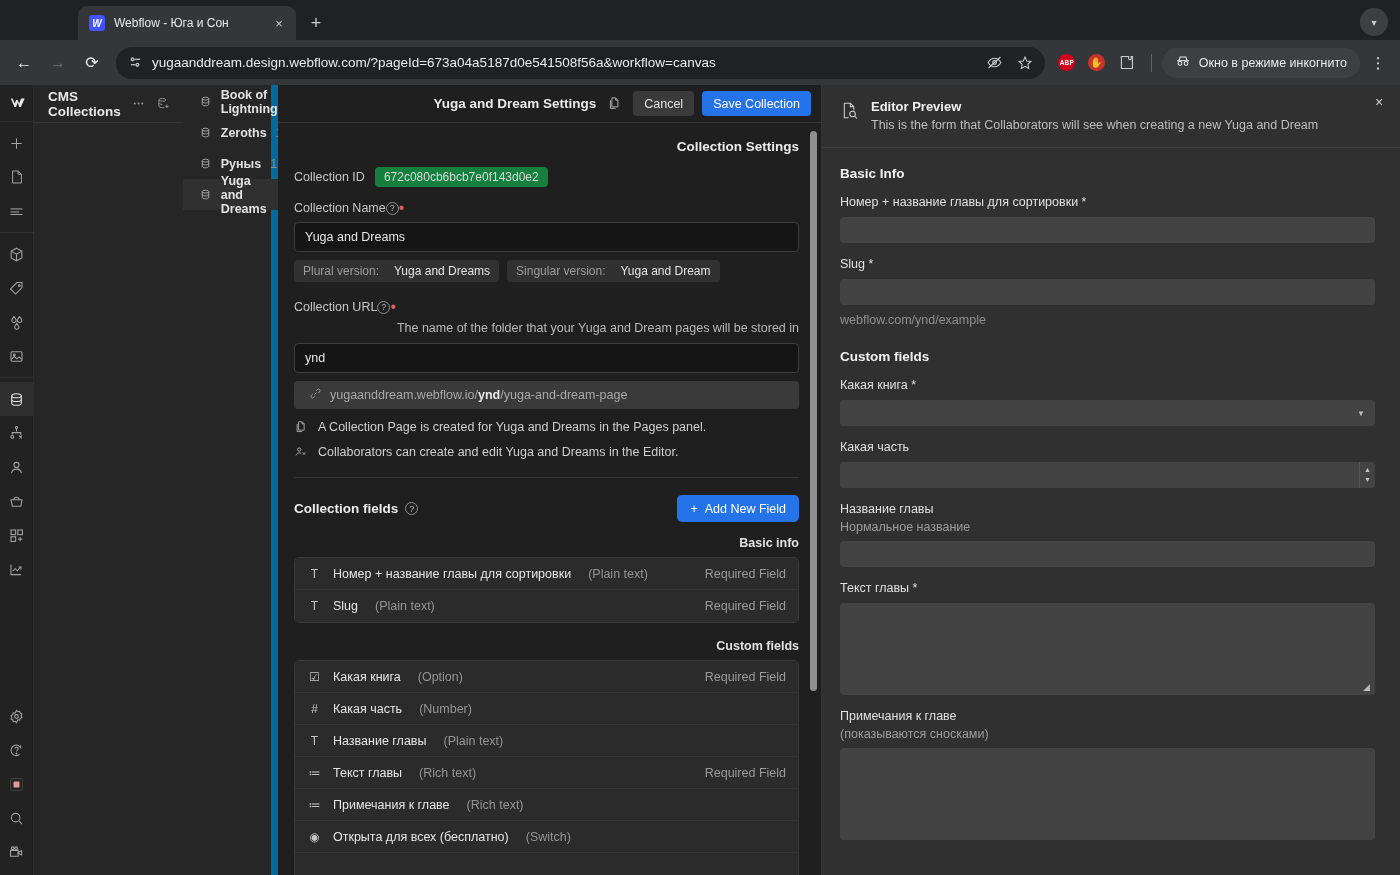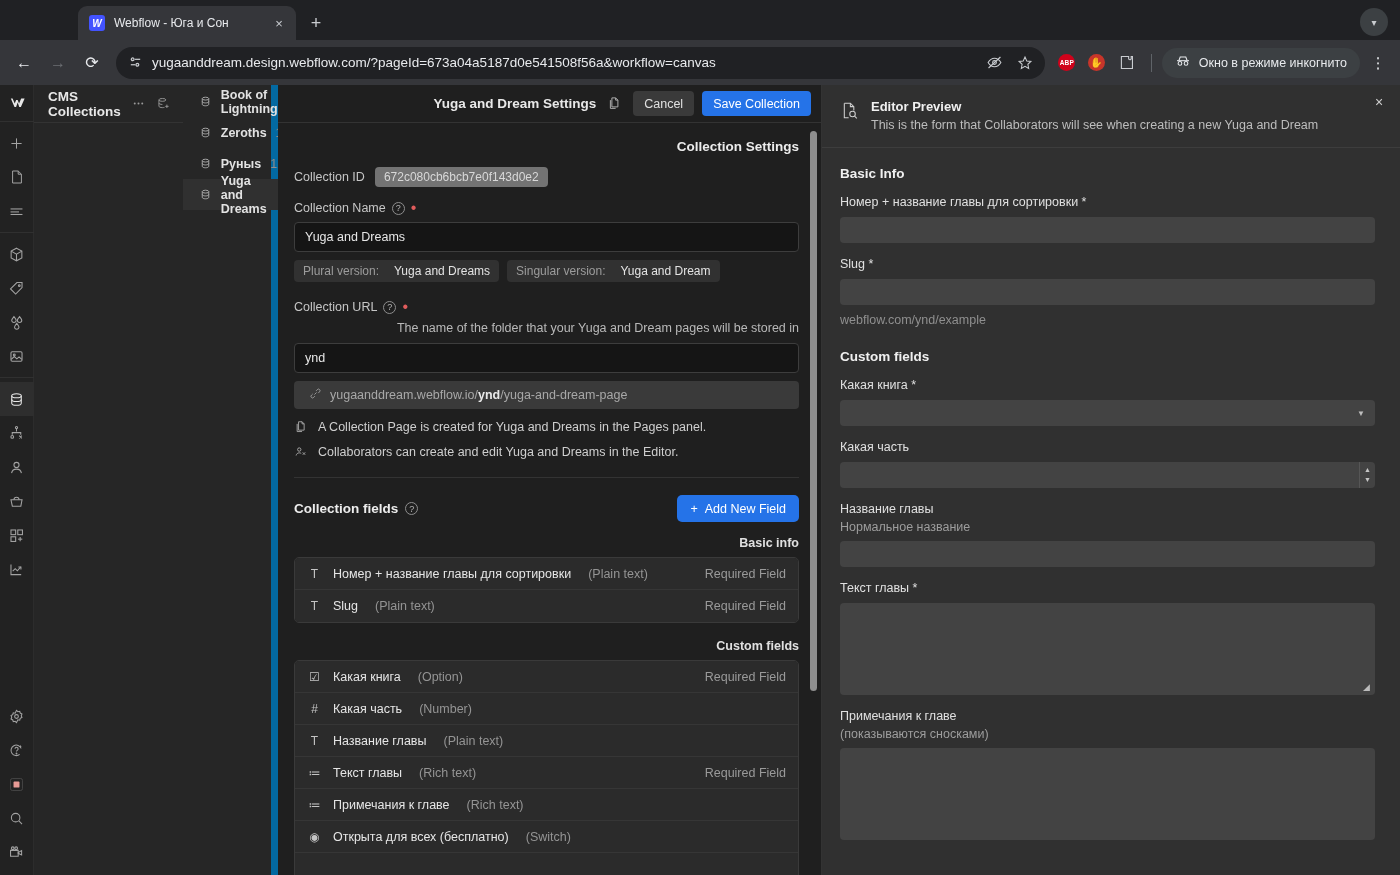--- a/index.html
+++ b/index.html
@@ -157,24 +157,24 @@
   }
   .btn-cancel { background: #3a3a3a; color: #e0e0e0; }
   .btn-primary { background: #2573e8; color: #fff; }
 
   .set-body { flex: 1; overflow: hidden; padding: 0 0 0 0; position: relative; }
   .set-scroll { padding: 16px 22px 0 16px; }
   .sec-title { font-size: 13.5px; font-weight: bold; color: #ececec; margin-bottom: 13px; }
   .row-id { display: flex; align-items: center; gap: 10px; margin-bottom: 14px; }
   .lbl { font-size: 12.5px; color: #c6c6c6; }
   .id-chip {
-    background: #737373; border-radius: 4px; padding: 3px 9px;
+    background: #15803d; border-radius: 4px; padding: 3px 9px;
     font-size: 12px; color: #d8d8d8;
   }
-  .field-label-row { display: flex; align-items: center; gap: 6px; margin-bottom: 7px; }
+  .field-label-row { display: flex; align-items: center; margin-bottom: 7px; }
   .qmark {
     width: 13px; height: 13px; border-radius: 50%; border: 1px solid #8e8e8e;
     color: #b5b5b5; font-size: 9px; display: flex; align-items: center;
     justify-content: center; flex: 0 0 auto;
   }
   .req-dot { color: #e05c5c; font-size: 16px; line-height: 8px; }
   .text-input {
     height: 30px; background: #151515; border: 1px solid #3d3d3d; border-radius: 4px;
     display: flex; align-items: center; padding: 0 10px;
     font-size: 12.5px; color: #e6e6e6;

